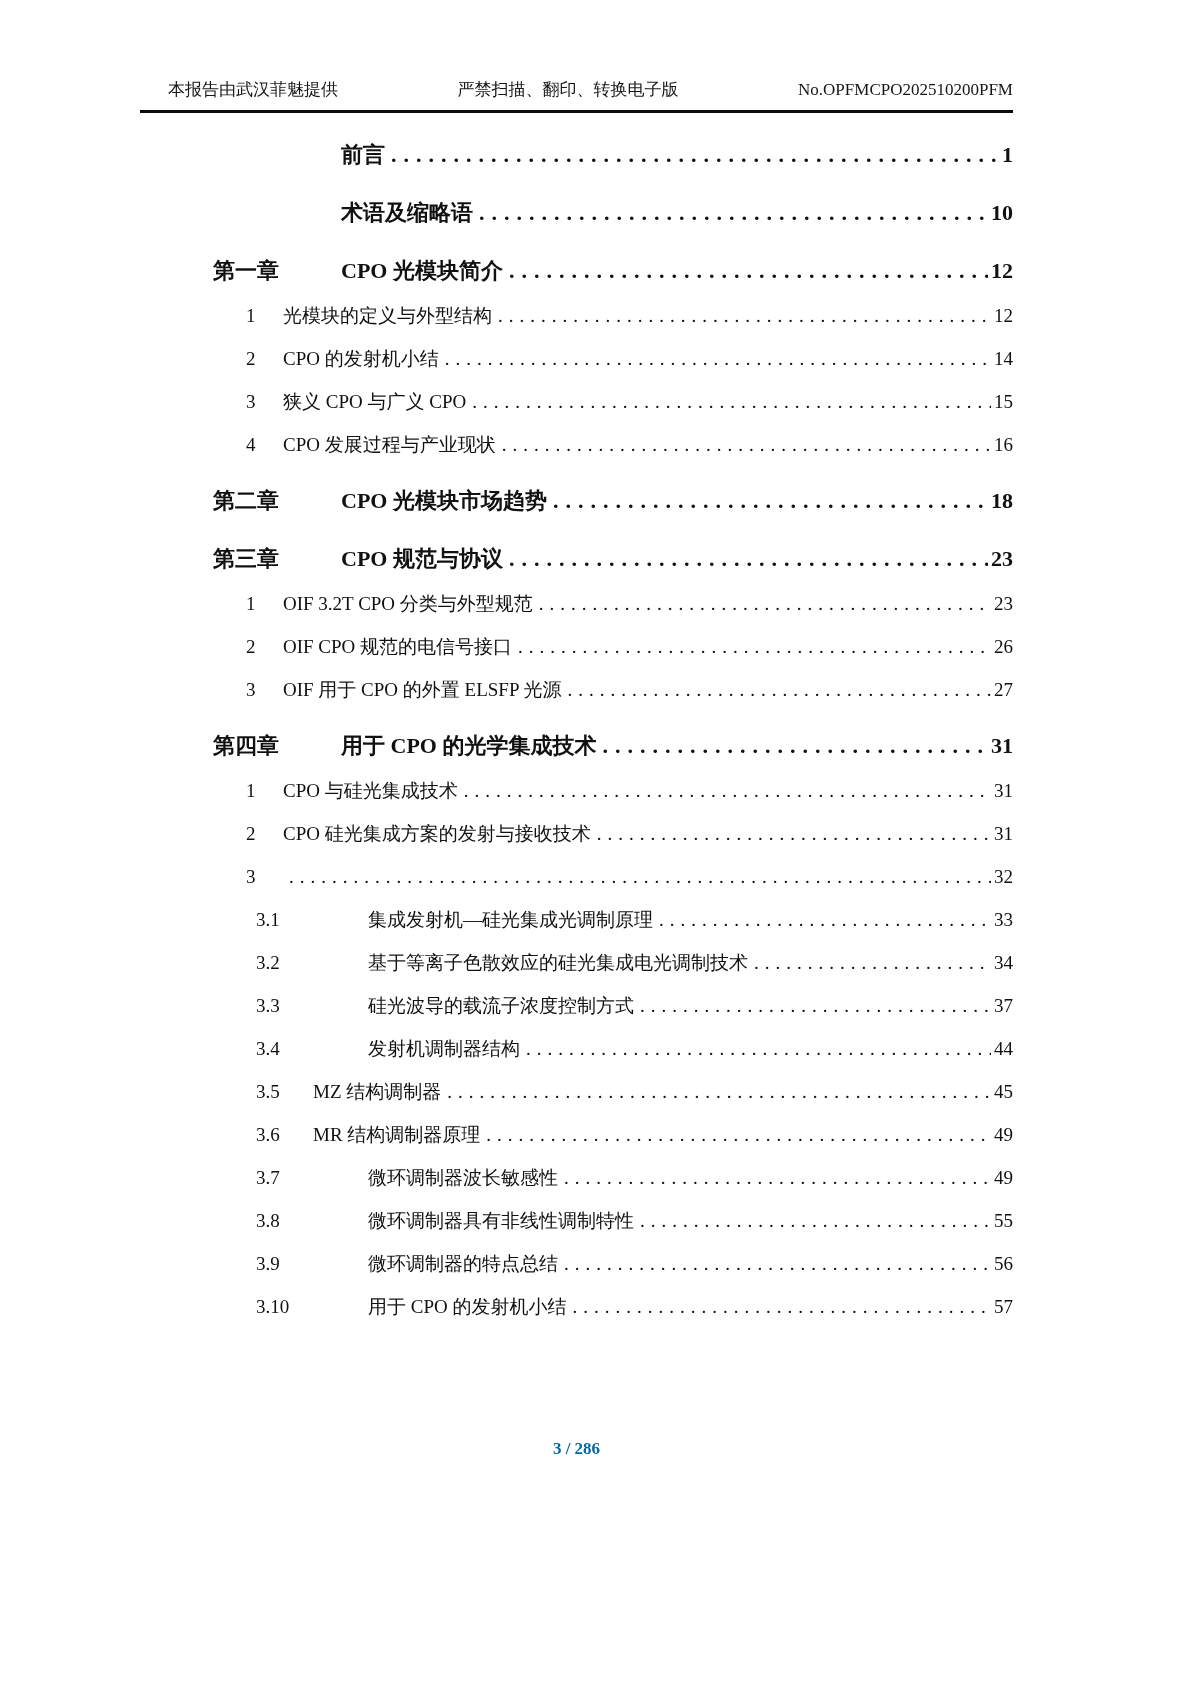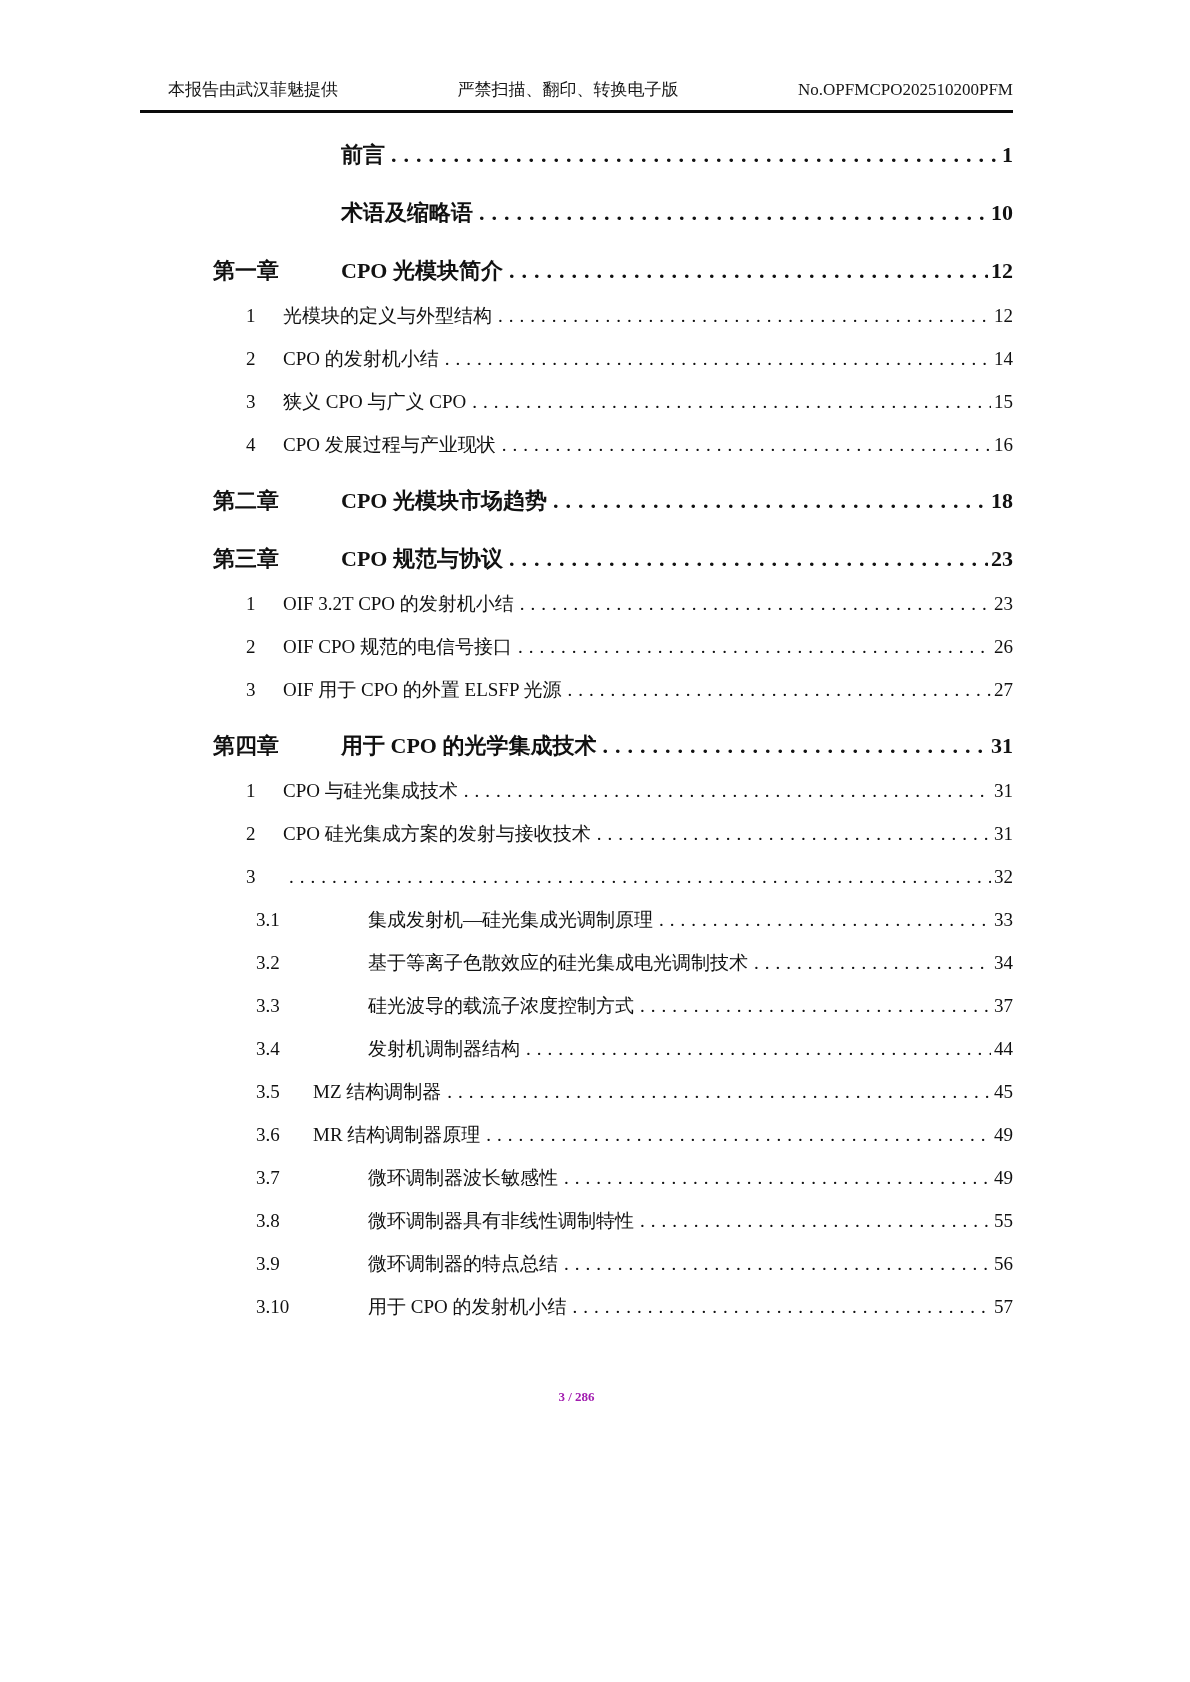--- a/index.html
+++ b/index.html
@@ -54,25 +54,25 @@
   
   .row.chapter{
     font-weight:700;
     font-size:22px;line-height:32px;
     margin-top:26px;
   }
   .row.chapter .num{min-width:128px;}
   .row.chapter .leader{letter-spacing:7px;}
   
   .page-footer{
-    margin-top:64px;
+    margin-top:116px;
     text-align:center;
     font-weight:700;
-    font-size:13px;line-height:24px;
-    color:#a21caf;
+    font-size:17px;line-height:24px;
+    color:#0369a1;
   }
 </style>
 </head>
 <body>
 
 <div class="page">
 
   <div class="page-header">
     <span class="hcell">本报告由武汉菲魅提供</span>
     <span class="hcell">严禁扫描、翻印、转换电子版</span>
@@ -130,21 +130,21 @@
     <span class="pagenum">18</span>
   </div>
       <div class="row l0 chapter">
     <span class="num">第三章</span>
     <span class="label">CPO 规范与协议</span>
     <span class="leader">................................................................................................................................................................</span>
     <span class="pagenum">23</span>
   </div>
       <div class="row l1">
     <span class="num">1</span>
-    <span class="label">OIF 3.2T CPO 的发射机小结</span>
+    <span class="label">OIF 3.2T CPO 分类与外型规范</span>
     <span class="leader">................................................................................................................................................................</span>
     <span class="pagenum">23</span>
   </div>
       <div class="row l1">
     <span class="num">2</span>
     <span class="label">OIF CPO 规范的电信号接口</span>
     <span class="leader">................................................................................................................................................................</span>
     <span class="pagenum">26</span>
   </div>
       <div class="row l1">

